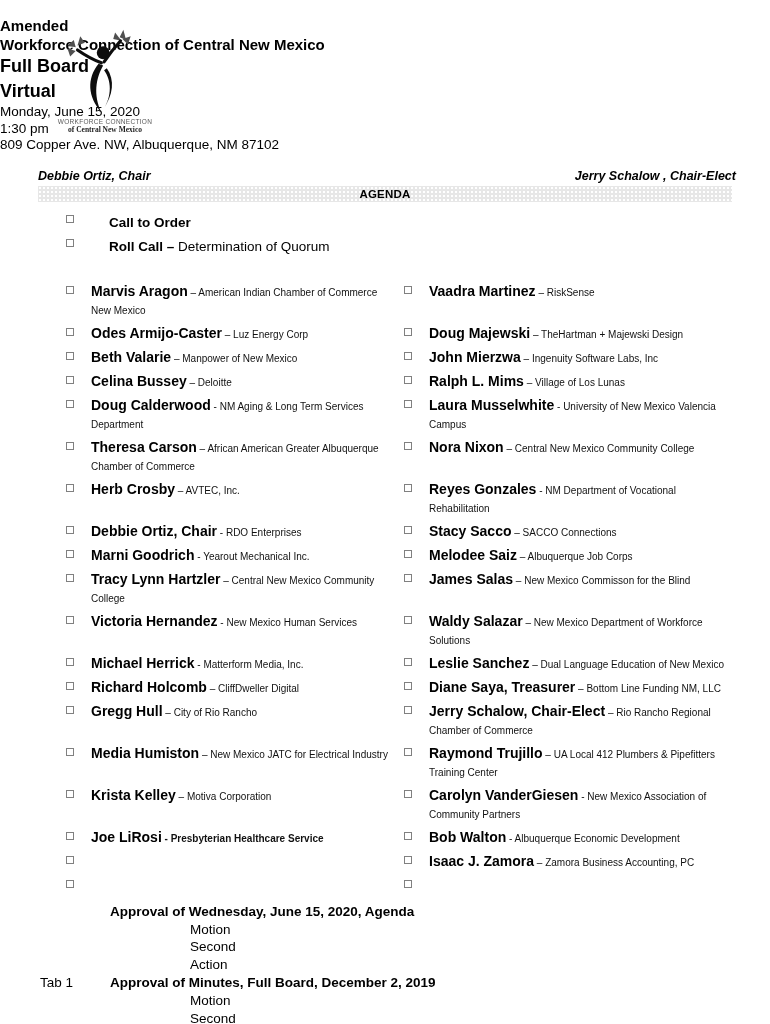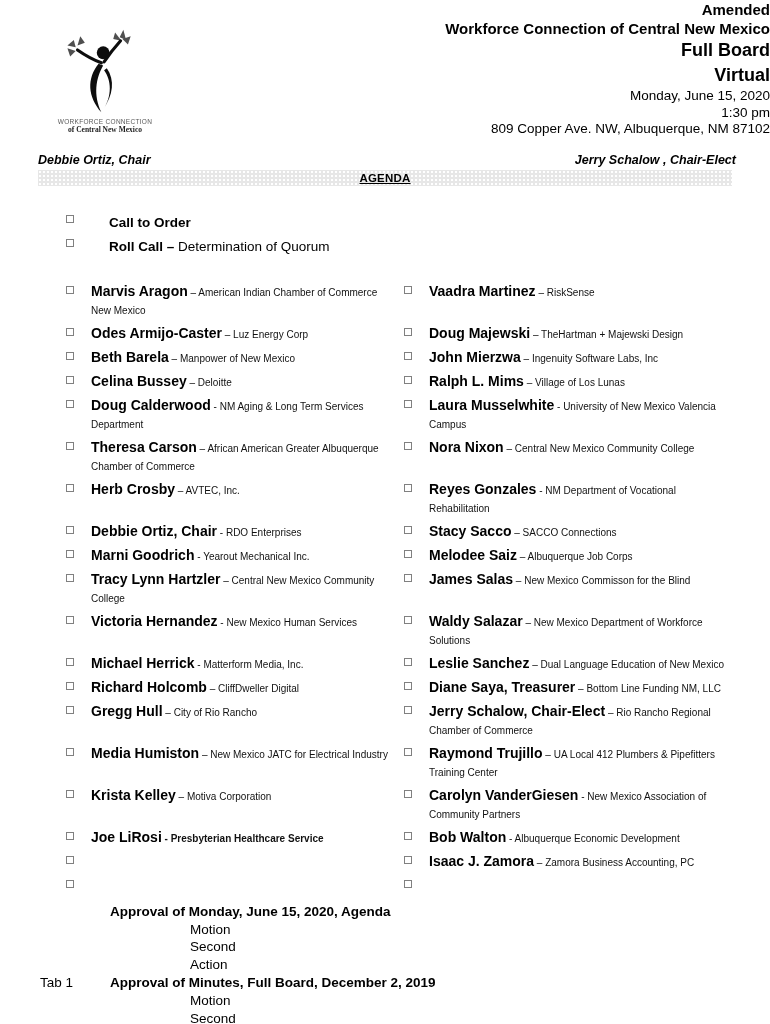--- a/index.html
+++ b/index.html
@@ -6,38 +6,38 @@
   html,body { margin:0; padding:0; background:#ffffff; }
   .page {
     width:770px; height:1024px; background:#fff; position:relative; overflow:hidden;
     font-family:"Liberation Sans", sans-serif; color:#000;
   }
   
   .logo { position:absolute; left:42px; top:28px; width:126px; text-align:center; }
   .logo svg { display:block; margin:0 auto; }
   .logo-t1 { font-size:6.5px; color:#5a5a5a; letter-spacing:.3px; margin-top:2px; white-space:nowrap; }
   .logo-t2 { font-size:7.5px; color:#222; font-family:"Liberation Serif", serif; font-weight:bold; white-space:nowrap; }
-  .title-block { text-align:right; }
+  .title-block { text-align:left; padding-top:16px; }
   .t-sm  { font-size:15px; font-weight:bold; line-height:19px; }
   .t-lg  { font-size:18px; font-weight:bold; line-height:25px; }
   .t-reg { font-size:13.5px; line-height:16.5px; }
   
   .officers { display:flex; justify-content:space-between; margin:15px 34px 3px 38px;
               font-weight:bold; font-style:italic; font-size:12.5px; }
   
   .bar { margin:0 38px; height:16px; display:flex; align-items:center; justify-content:center;
-         font-weight:bold; font-size:11.5px; letter-spacing:.2px;text-decoration:underline; }
+         font-weight:bold; font-size:11.5px; letter-spacing:.2px; }
   .agenda-bar { background-color:var(--agenda-bg,#e7e7e7);
     background-image:radial-gradient(circle, #ffffff 30%, rgba(255,255,255,0) 32%);
     background-size:4px 4px; }
   
   .checkbox { width:8px; height:8px; border:1px solid var(--cb,#808080); display:inline-block;
               flex:0 0 auto; margin-top:4px; background:#fff; }
   
-  #preliminary { margin:25px 0 0 66px; }
+  #preliminary { margin:9px 0 0 66px; }
   .prelim-item { display:flex; align-items:flex-start; margin-bottom:2px; line-height:21px; }
   .prelim-item .checkbox { margin-right:35px; }
   .prelim-bold { font-weight:bold; font-size:13.5px; }
   .prelim-rest { font-size:13.5px; }
   
   #roster { display:grid; grid-template-columns:338px 1fr; margin:25px 28px 0 66px; }
   .roster-cell { display:flex; align-items:flex-start; margin-bottom:6px; padding-right:12px; }
   .roster-cell .checkbox { margin-right:17px; }
   .roster-text { min-height:10px; }
   .m-name { font-weight:bold; font-size:14px; line-height:15px; }
@@ -120,21 +120,21 @@
       <div class="roster-cell">
         <span class="checkbox"></span>
         <div class="roster-text"><span class="m-name">Odes Armijo-Caster</span><span class="m-org"> – Luz Energy Corp</span></div>
       </div>
       <div class="roster-cell">
         <span class="checkbox"></span>
         <div class="roster-text"><span class="m-name">Doug Majewski</span><span class="m-org"> – TheHartman + Majewski Design</span></div>
       </div>
       <div class="roster-cell">
         <span class="checkbox"></span>
-        <div class="roster-text"><span class="m-name">Beth Barela</span><span class="m-org"> – Manpower of New Mexico</span></div>
+        <div class="roster-text"><span class="m-name">Beth Valarie</span><span class="m-org"> – Manpower of New Mexico</span></div>
       </div>
       <div class="roster-cell">
         <span class="checkbox"></span>
         <div class="roster-text"><span class="m-name">John Mierzwa</span><span class="m-org"> – Ingenuity Software Labs, Inc</span></div>
       </div>
       <div class="roster-cell">
         <span class="checkbox"></span>
         <div class="roster-text"><span class="m-name">Celina Bussey</span><span class="m-org"> – Deloitte</span></div>
       </div>
       <div class="roster-cell">
@@ -259,21 +259,21 @@
       <div class="roster-cell">
         <span class="checkbox"></span>
         <div class="roster-text"><span class="m-name"></span></div>
       </div>
     </div>
 
   <div id="approvals" class="appr-list">
       <div class="appr-row">
         <span class="appr-tab"></span>
         <div class="appr-body">
-          <div class="appr-title">Approval of Monday, June 15, 2020, Agenda</div>
+          <div class="appr-title">Approval of Wednesday, June 15, 2020, Agenda</div>
           <div class="appr-sub">Motion</div>
           <div class="appr-sub">Second</div>
           <div class="appr-sub">Action</div>
         </div>
       </div>
       <div class="appr-row">
         <span class="appr-tab">Tab 1</span>
         <div class="appr-body">
           <div class="appr-title">Approval of Minutes, Full Board, December 2, 2019</div>
           <div class="appr-sub">Motion</div>

